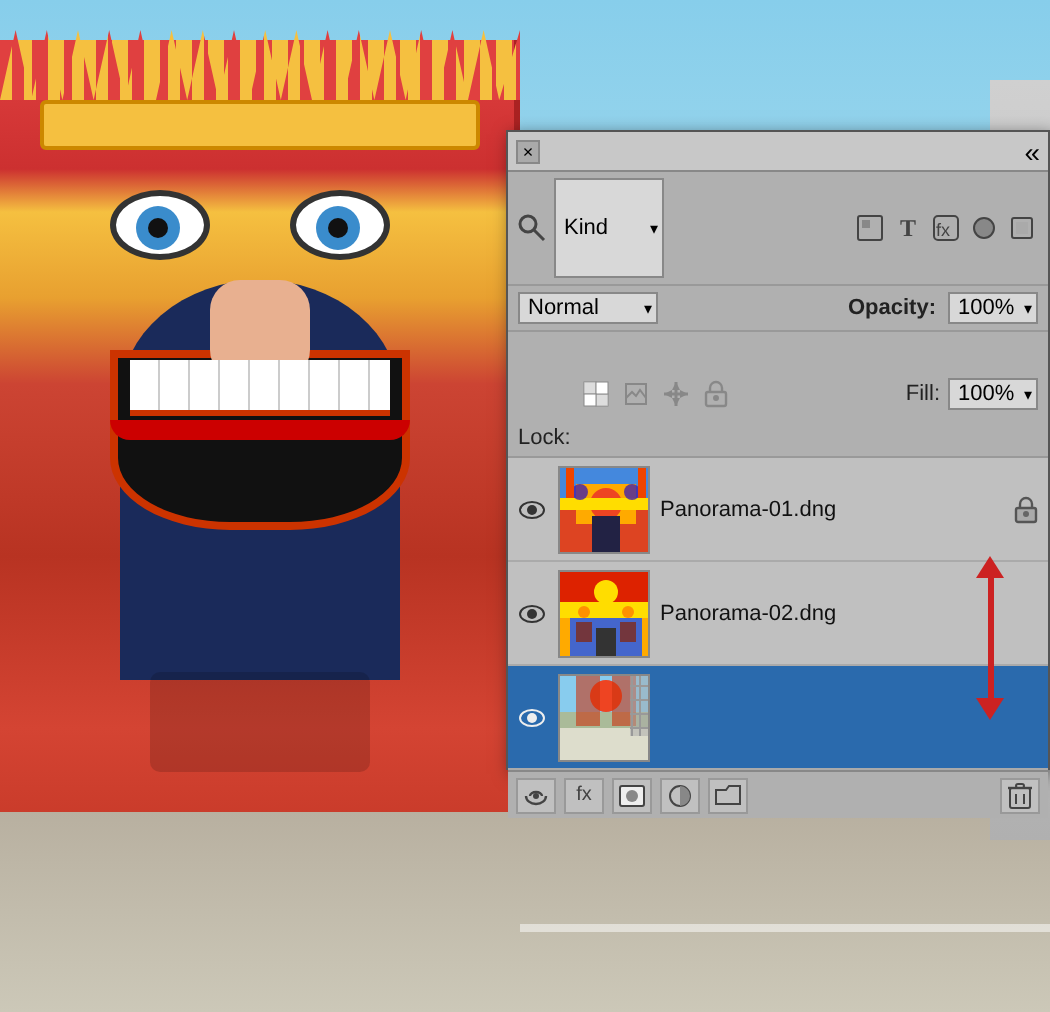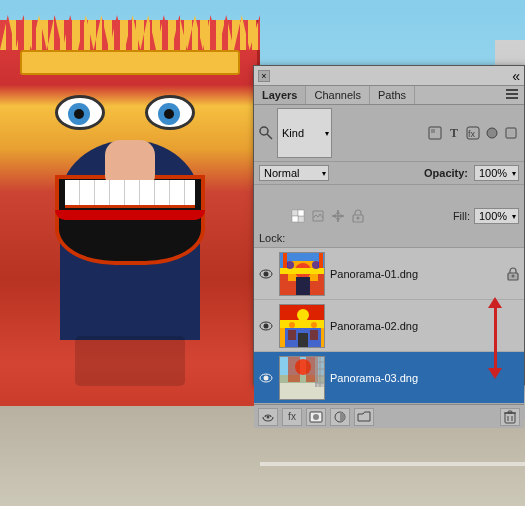--- a/index.html
+++ b/index.html
@@ -411,32 +411,20 @@
 </div>
 
 <div class="layers-panel">
 
   <div class="panel-title-bar">
     <div class="panel-close-btn">×</div>
     <span style="font-size:10px;color:#333;"></span>
     <span style="margin-left:auto;font-size:14px;cursor:pointer;">«</span>
   </div>
 
-  <div class="panel-tabs">
-    <div class="panel-tab active">Layers</div>
-    <div class="panel-tab">Channels</div>
-    <div class="panel-tab">Paths</div>
-    <div class="panel-tab-options">
-      <svg width="12" height="10" viewBox="0 0 12 10">
-          <rect y="0" width="12" height="2" fill="#444"></rect>
-          <rect y="4" width="12" height="2" fill="#444"></rect>
-          <rect y="8" width="12" height="2" fill="#444"></rect>
-        </svg>
-    </div>
-  </div>
 
   <div class="kind-row">
     <svg width="14" height="14" viewBox="0 0 14 14">
       <circle cx="5" cy="5" r="4" stroke="#444" stroke-width="1.5" fill="none"></circle>
       <line x1="8" y1="8" x2="13" y2="13" stroke="#444" stroke-width="1.5"></line>
     </svg>
     <div class="select-wrapper">
       <span class="kind-select">Kind</span>
       <span class="select-arrow">▾</span>
     </div>
@@ -609,21 +597,20 @@
 
           <rect x="35" y="0" width="11" height="30" fill="#aaaaaa" opacity="0.5"></rect>
           <line x1="36" y1="0" x2="36" y2="30" stroke="#999" stroke-width="1"></line>
           <line x1="40" y1="0" x2="40" y2="30" stroke="#999" stroke-width="1"></line>
           <line x1="35" y1="5" x2="46" y2="5" stroke="#999" stroke-width="1"></line>
           <line x1="35" y1="12" x2="46" y2="12" stroke="#999" stroke-width="1"></line>
           <line x1="35" y1="19" x2="46" y2="19" stroke="#999" stroke-width="1"></line>
           <line x1="35" y1="26" x2="46" y2="26" stroke="#999" stroke-width="1"></line>
         </svg>
       </div>
-      <span class="layer-name">Panorama-03.dng</span>
 
       <div style="position:absolute;right:22px;top:-55px;display:flex;flex-direction:column;align-items:center;pointer-events:none;">
         <div style="width:0;height:0;border-left:7px solid transparent;border-right:7px solid transparent;border-bottom:11px solid #cc2222;"></div>
         <div style="width:3px;height:60px;background:#cc2222;"></div>
         <div style="width:0;height:0;border-left:7px solid transparent;border-right:7px solid transparent;border-top:11px solid #cc2222;"></div>
       </div>
     </div>
 
   </div>
 

